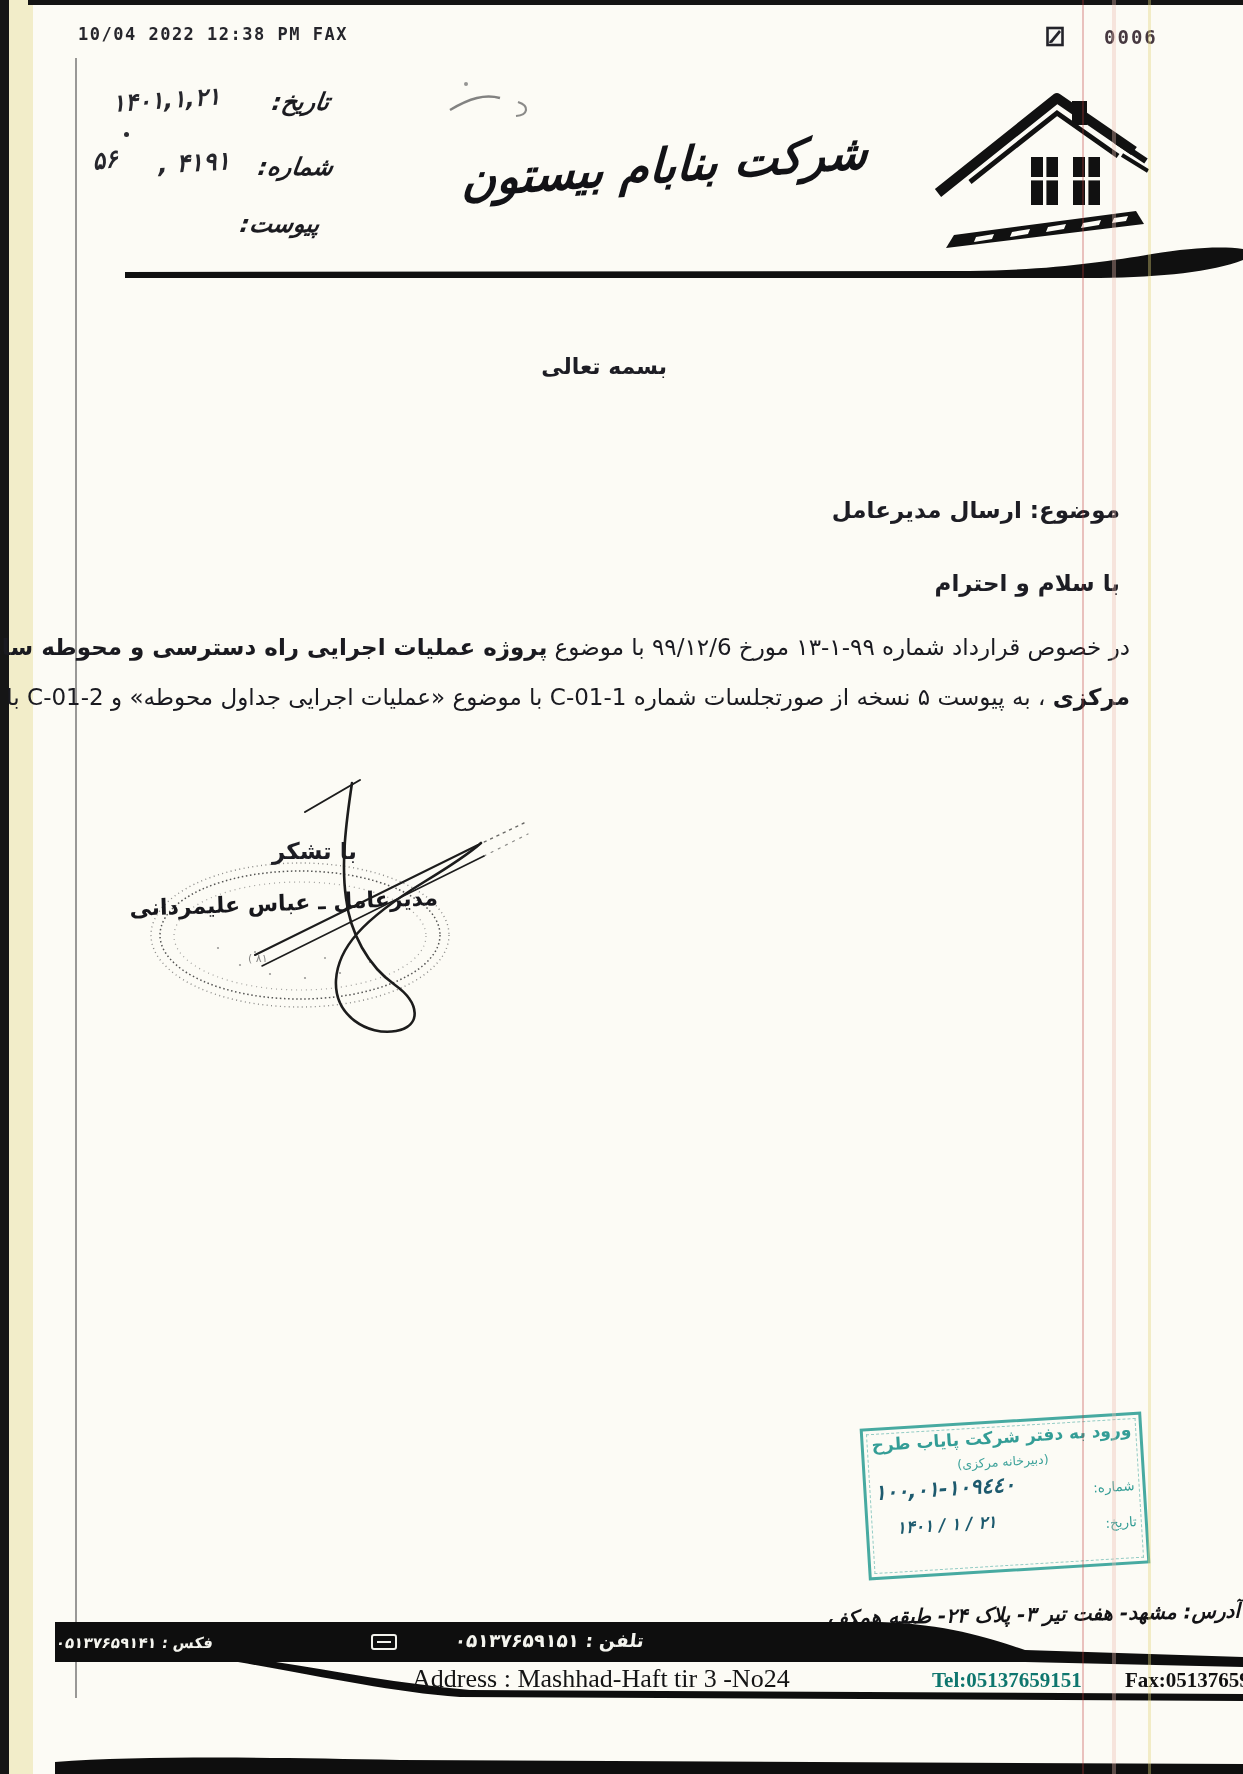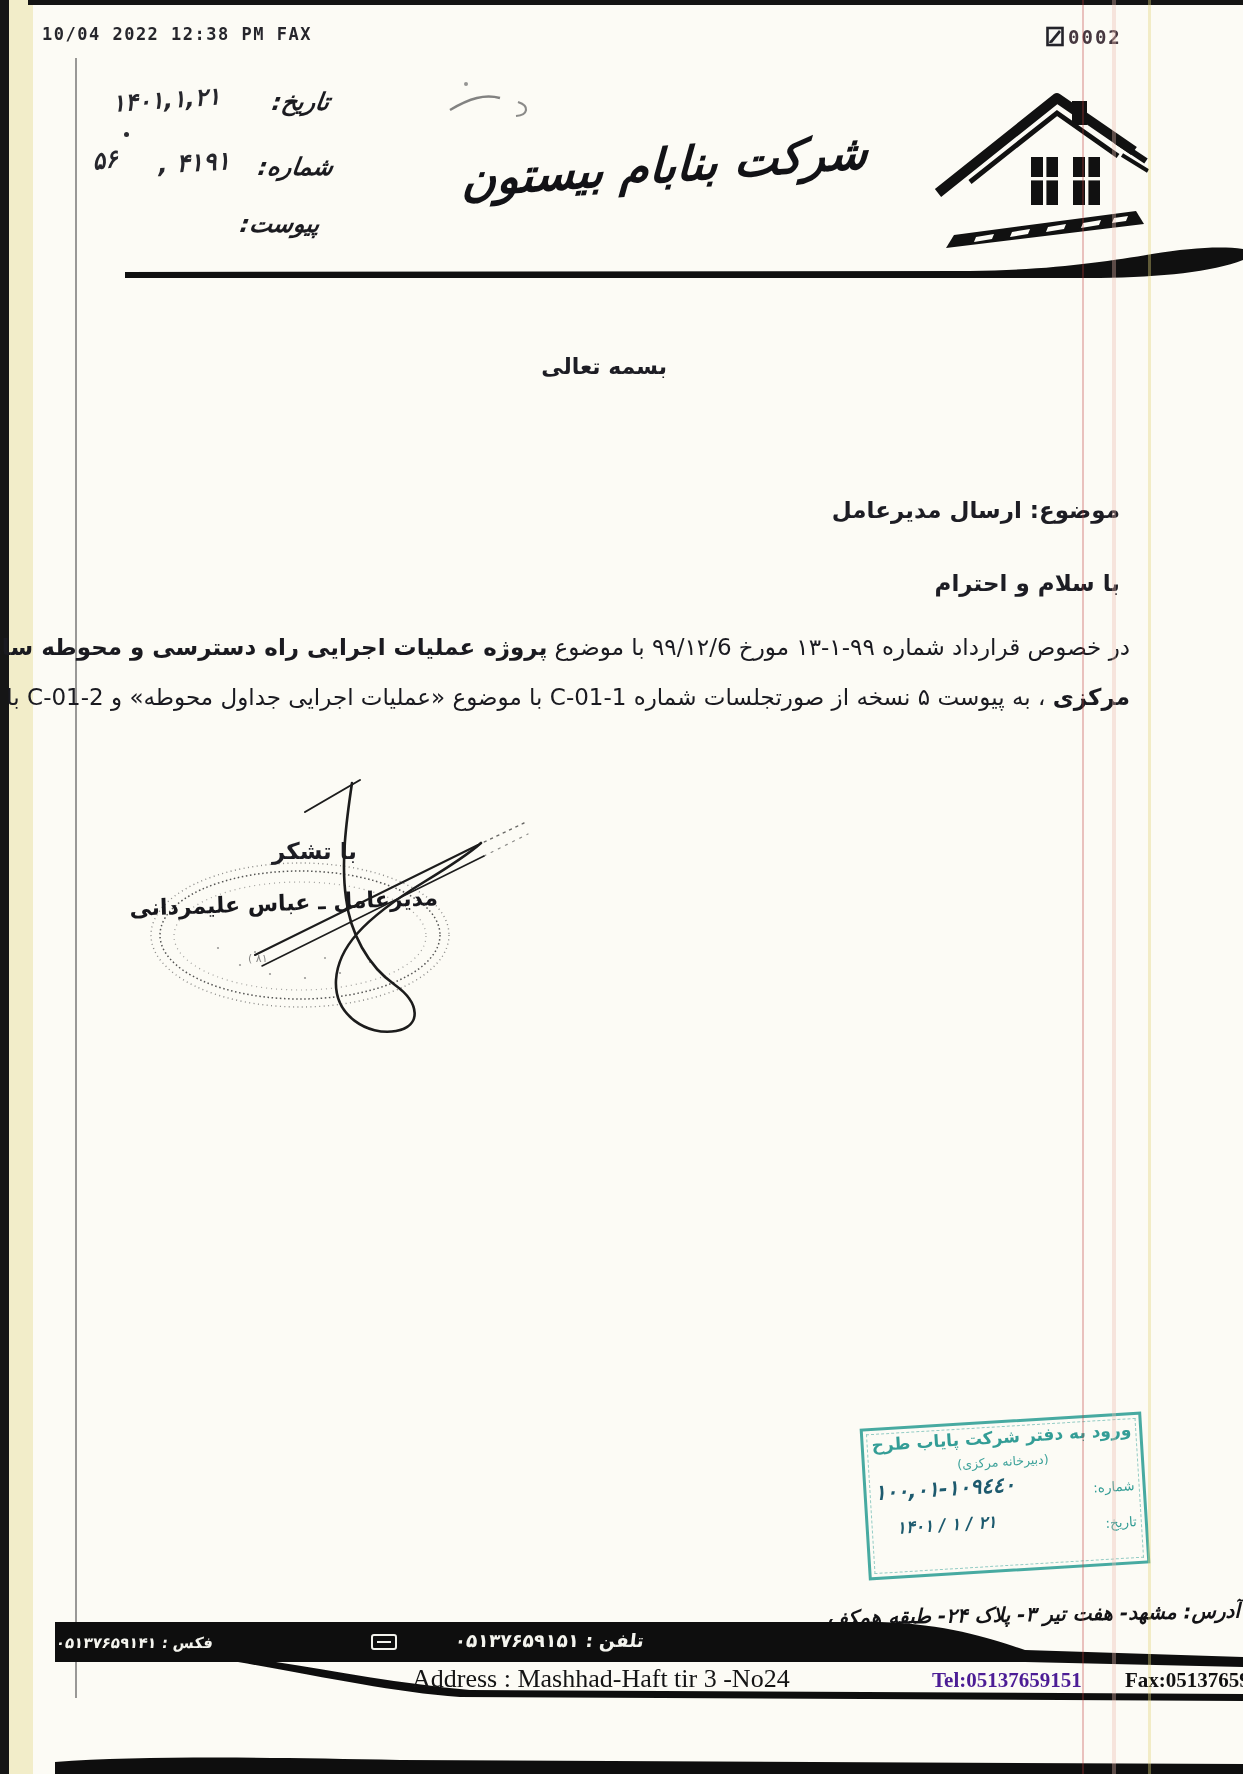--- a/index.html
+++ b/index.html
@@ -2,21 +2,21 @@
 <html lang="fa"><head>
 <meta charset="utf-8">
 <style>
   html,body{margin:0;padding:0;}
   body{width:1243px;height:1774px;overflow:hidden;background:#e9e9e9;}
   #canvas{position:relative;width:1243px;height:1774px;background:#fcfbf5;
           font-family:"DejaVu Sans",sans-serif;color:#1d1d24;}
   .abs{position:absolute;}
   .rtl{direction:rtl;unicode-bidi:isolate;}
   .nowrap{white-space:nowrap;}
-  .mono{font-family:"DejaVu Sans Mono","Liberation Mono",monospace;}
+  .mono{font-family:"DejaVu Sans Mono","Liberation Mono",monospace;margin-left:36px;}
   .serif{font-family:"Liberation Serif","DejaVu Serif",serif;text-align:center;}
   .bold{font-weight:bold;}
   
   .edge-left{left:0;top:0;width:9px;height:1774px;background:#161616;}
   .strip-yellow{left:9px;top:0;width:24px;height:1774px;background:rgba(228,216,140,.42);}
   .topline{left:28px;top:0;width:1215px;height:5px;background:#141414;}
   .vline{left:75px;top:58px;width:2px;height:1640px;background:#474747;opacity:.55;}
   .scanline-red{left:1082px;top:0;width:2px;height:1774px;background:rgba(190,60,60,.30);}
   .scanline-pink{left:1112px;top:0;width:4px;height:1774px;background:rgba(235,185,175,.35);}
   .scanline-yel{left:1148px;top:0;width:3px;height:1774px;background:rgba(225,212,120,.38);}
@@ -59,21 +59,21 @@
   <div class="abs strip-yellow"></div>
   <div class="abs topline"></div>
   <div class="abs vline"></div>
 
   <div class="abs fax-ts mono nowrap">10/04 2022 12:38 PM FAX</div>
   <svg class="abs pageicon" viewBox="0 0 19 21">
     <rect x="1.5" y="2" width="15" height="17" fill="#f6f6f2" stroke="#23232a" stroke-width="2.6"></rect>
     <path d="M4,15 L13,4 L15,6 L6,17 Z" fill="#23232a"></path>
     <path d="M3,17 L6,17 L4,14 Z" fill="#23232a"></path>
   </svg>
-  <div class="abs pageno mono nowrap">0002</div>
+  <div class="abs pageno mono nowrap">0006</div>
 
   <div class="abs lh-label rtl nowrap" style="left:272px;top:88px;">تاریخ:</div>
   <div class="abs hand rtl nowrap" style="left:112px;top:86px;font-size:24px;transform:rotate(-4deg);">۱۴۰۱,۱,۲۱</div>
 
   <div class="abs lh-label rtl nowrap" style="left:258px;top:153px;">شماره:</div>
   <div class="abs hand rtl nowrap" style="left:158px;top:148px;font-size:25px;transform:rotate(-3deg);">۴۱۹۱ ,</div>
   <div class="abs hand rtl nowrap" style="left:92px;top:146px;font-size:24px;transform:rotate(-9deg);">۵۶</div>
   <div class="abs" style="left:124px;top:132px;width:5px;height:5px;border-radius:50%;background:#2b2b30;"></div>
 
   <div class="abs lh-label rtl nowrap" style="left:240px;top:210px;">پیوست:</div>
@@ -182,19 +182,19 @@
     <g>
       <rect x="372" y="35" width="24" height="14" rx="2" fill="none" stroke="#f2f2ec" stroke-width="2"></rect>
       <path d="M377,42 h14" stroke="#f2f2ec" stroke-width="2"></path>
     </g>
   </svg>
 
   <div class="abs band-text rtl nowrap" style="left:56px;top:1634px;font-size:15px;transform:skewX(-8deg);">فکس : ۰۵۱۳۷۶۵۹۱۴۱</div>
   <div class="abs band-text rtl nowrap" style="left:455px;top:1630px;font-size:18.5px;transform:skewX(-6deg);">تلفن : ۰۵۱۳۷۶۵۹۱۵۱</div>
 
   <div class="abs serif nowrap" style="left:412px;top:1664px;font-size:26px;color:#141414;">Address : Mashhad-Haft tir 3 -No24</div>
-  <div class="abs serif nowrap" style="left:932px;top:1668px;font-size:21px;font-weight:bold;color:#4c1d95;">Tel:05137659151</div>
+  <div class="abs serif nowrap" style="left:932px;top:1668px;font-size:21px;font-weight:bold;color:#0f766e;">Tel:05137659151</div>
   <div class="abs serif nowrap" style="left:1125px;top:1668px;font-size:21px;font-weight:bold;color:#121212;">Fax:051376591</div>
 
   <div class="abs scanline-red"></div>
   <div class="abs scanline-pink"></div>
   <div class="abs scanline-yel"></div>
 </div>
 
 </body></html>

